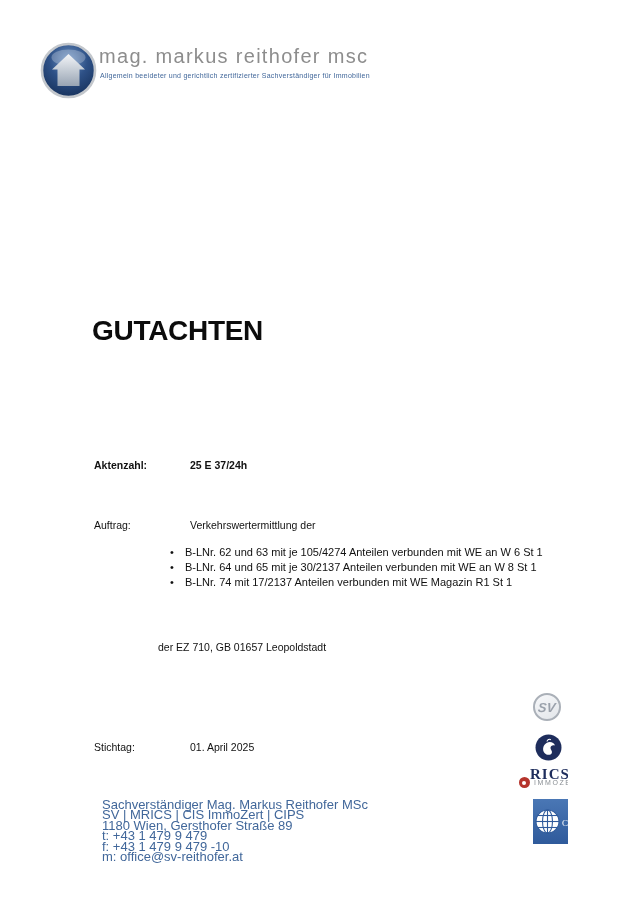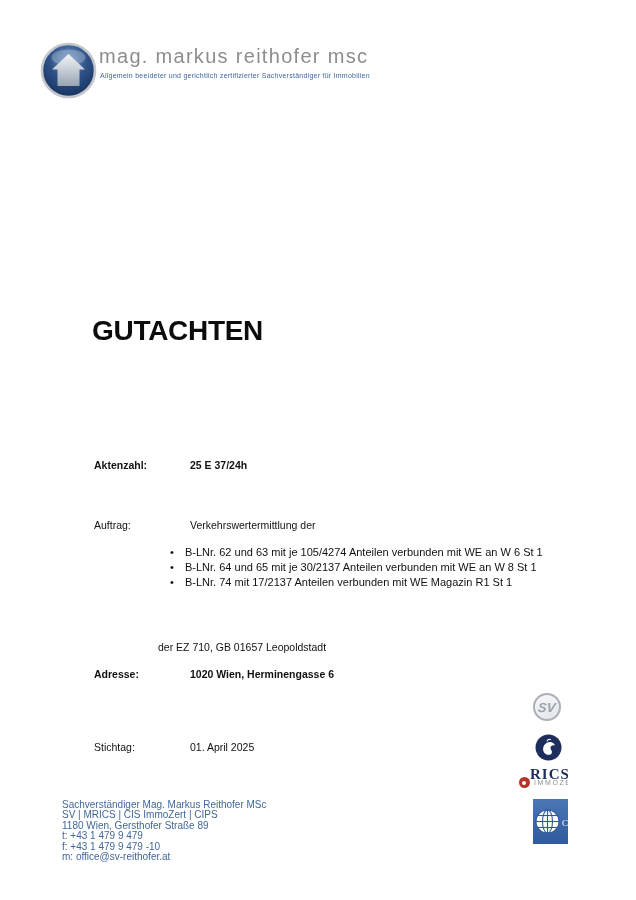--- a/index.html
+++ b/index.html
@@ -49,21 +49,21 @@
     color:#1e2d5c;letter-spacing:1px;margin-top:1px;}
   .badge-immozert{left:519px;top:777px;display:flex;align-items:center;gap:4px;}
   .immozert-dot{width:11px;height:11px;border-radius:50%;background:#b5342c;position:relative;}
   .immozert-dot::after{content:"";position:absolute;left:2.5px;top:3.5px;width:4px;height:4px;
     border-radius:50%;background:#fff;}
   .immozert-text{font-size:7px;letter-spacing:1.6px;color:#8a8f94;}
   .badge-cips{left:533px;top:799px;width:35px;height:45px;background:linear-gradient(180deg,#4a77b5,#2f5a9b);
     display:flex;flex-direction:row;align-items:center;justify-content:flex-start;padding-top:3px;box-sizing:border-box;}
   .cips-text{font-family:"Liberation Serif",serif;font-size:9px;color:#ffffff;letter-spacing:0.5px;margin-top:-1px;}
   
-  .footer-col{position:absolute;font-size:10px;line-height:10.4px;color:#41679a;white-space:nowrap;}
+  .footer-col{position:absolute;font-size:13px;line-height:10.4px;color:#41679a;white-space:nowrap;margin-left:40px;}
   .footer-left{left:62px;top:800px;}
   .footer-right{left:327px;top:807px;}
 </style>
 </head>
 <body>
 
 <div class="page">
 
   <div class="brand-logo">
     <svg width="57" height="57" viewBox="0 0 57 57">
@@ -97,23 +97,20 @@
   </div>
 
   <ul class="auftrag-list">
     <li><span>B-LNr. 62 und 63 mit je 105/4274 Anteilen verbunden mit WE an W 6 St 1</span></li>
     <li><span>B-LNr. 64 und 65 mit je 30/2137 Anteilen verbunden mit WE an W 8 St 1</span></li>
     <li><span>B-LNr. 74 mit 17/2137 Anteilen verbunden mit WE Magazin R1 St 1</span></li>
   </ul>
 
   <div class="auftrag-suffix">der EZ 710, GB 01657 Leopoldstadt</div>
 
-  <div class="field-row row-adresse">
-    <span class="field-label">Adresse:</span><span class="field-value">1020 Wien, Herminengasse 6</span>
-  </div>
 
   <div class="field-row row-stichtag">
     <span class="field-label">Stichtag:</span><span class="field-value">01. April 2025</span>
   </div>
 
   <div class="badge badge-sv">
     <span class="sv-letters">SV</span>
   </div>
 
   <div class="badge badge-rics">

